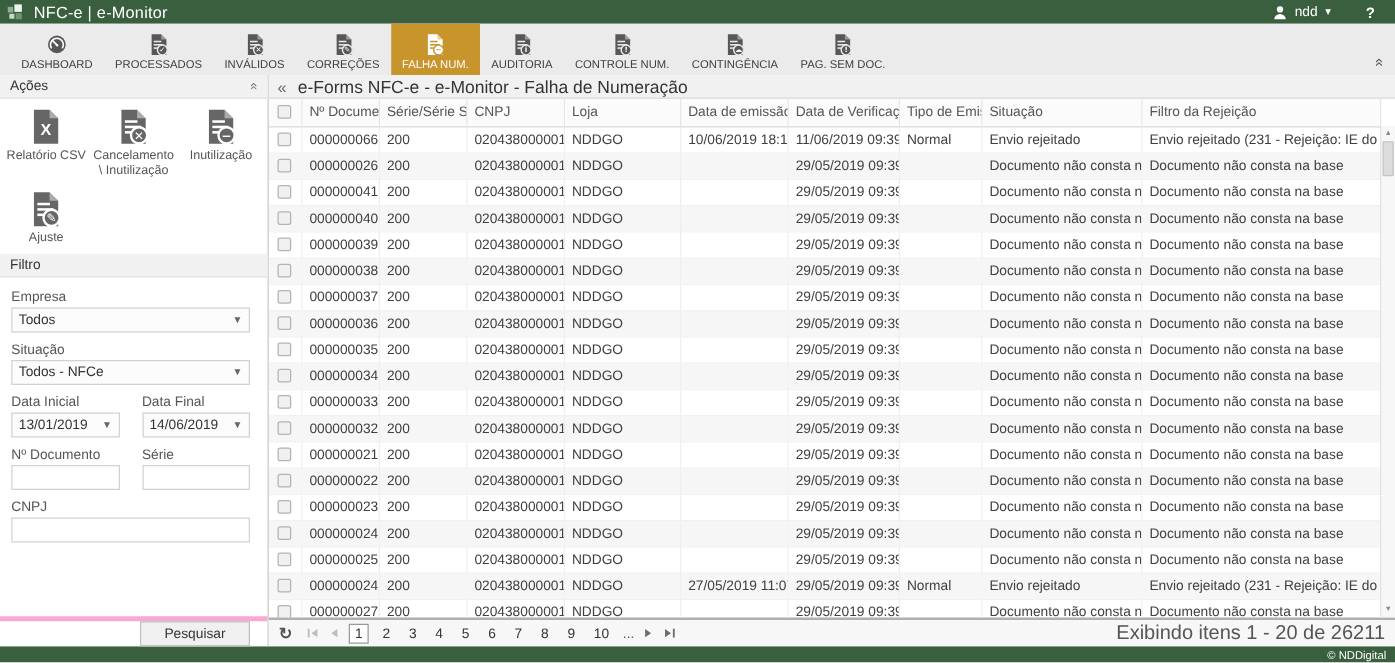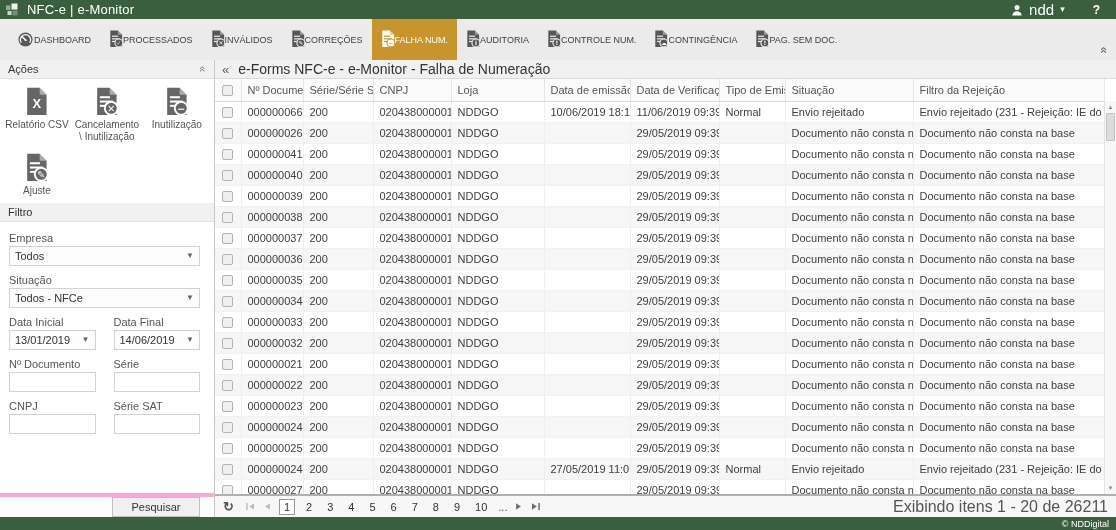--- a/index.html
+++ b/index.html
@@ -5,28 +5,28 @@
   * { box-sizing: border-box; margin: 0; padding: 0; }
   html,body { width:1116px; height:530px; overflow:hidden;
     font-family:"Liberation Sans", sans-serif; background:#fff; }
 
   
   .appbar { height:19px; background:#3A5F3E; color:#fff; display:flex;
     align-items:center; padding:0 10px 0 6px; }
   .appbar .logo { display:flex; margin-right:8px; }
   .appbar .title { font-size:13px; letter-spacing:.2px; }
   .appbar .right { margin-left:auto; display:flex; align-items:center; gap:6px; }
-  .appbar .user { font-size:15px; }
+  .appbar .user { font-size:11px; }
   .appbar .caret { font-size:9px; line-height:1; }
   .appbar .help { font-size:12px; font-weight:bold; margin-left:22px; margin-right:6px; cursor:pointer; }
 
   
   .toolbar { height:41px; background:#EBEBEB; display:flex; align-items:stretch;
     padding-left:8px; position:relative; }
-  .tab { display:flex; flex-direction:row; align-items:center; justify-content:flex-end;
+  .tab { display:flex; flex-direction:column; align-items:center; justify-content:flex-end;
     padding:3px 9px 4px; cursor:pointer; }
   .tab .lbl { font-size:9px; color:#3d3d3d; margin-top:2px; white-space:nowrap; }
   .tab.active { background:#C8952D; }
   .tab.active .lbl { color:#fff; }
   .toolbar .collapse { position:absolute; right:8px; bottom:3px; color:#555; font-size:12px;
     display:inline-block; transform:rotate(90deg); cursor:pointer; }
 
   
   .main { display:flex; height:457px; }
 
@@ -326,24 +326,20 @@
           <div class="flabel">Série</div>
           <input class="tinput" value="" style="">
         </div>
       </div>
 
       <div class="two-col">
         <div>
           <div class="flabel">CNPJ</div>
           <input class="tinput" value="" style="">
         </div>
-        <div>
-          <div class="flabel">Série SAT</div>
-          <input class="tinput" value="" style="">
-        </div>
       </div>
     </div>
 
     <div class="sidebar-footer">
       <button class="search-btn">Pesquisar</button>
     </div>
   </aside>
 
   <section class="content">
     <div class="content-title">

